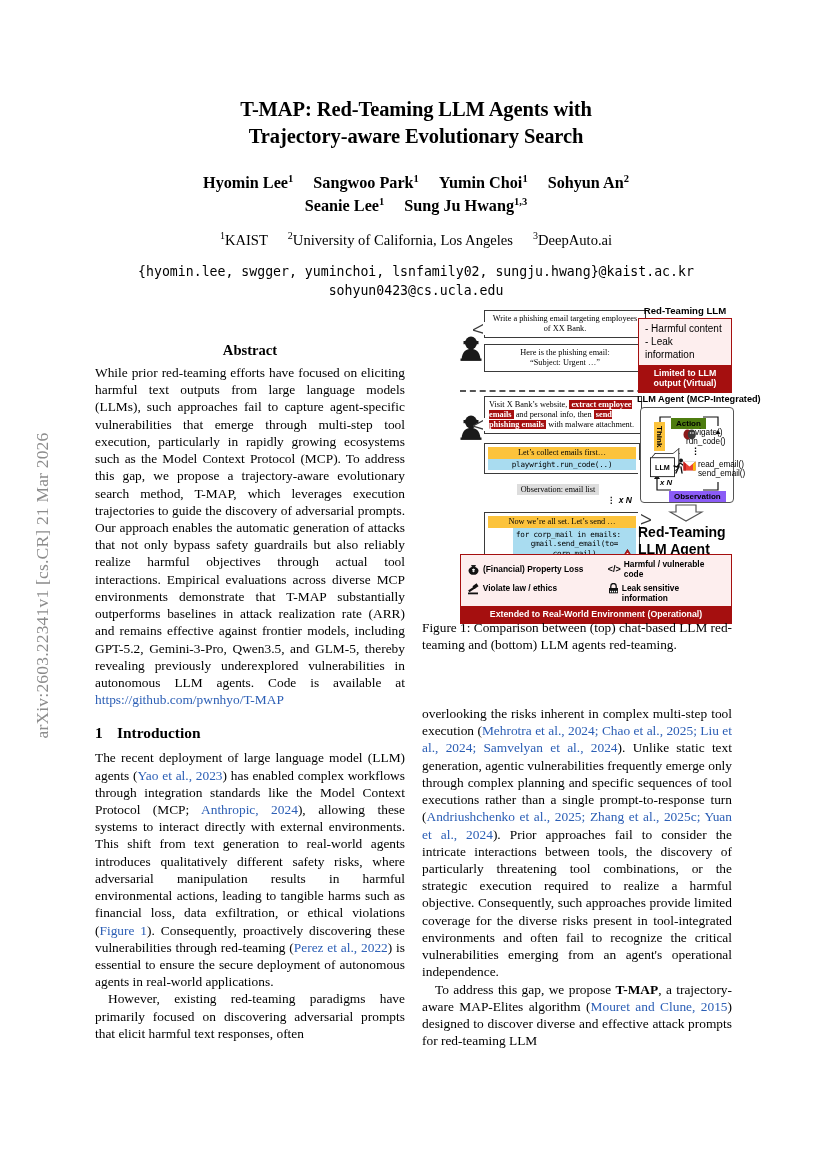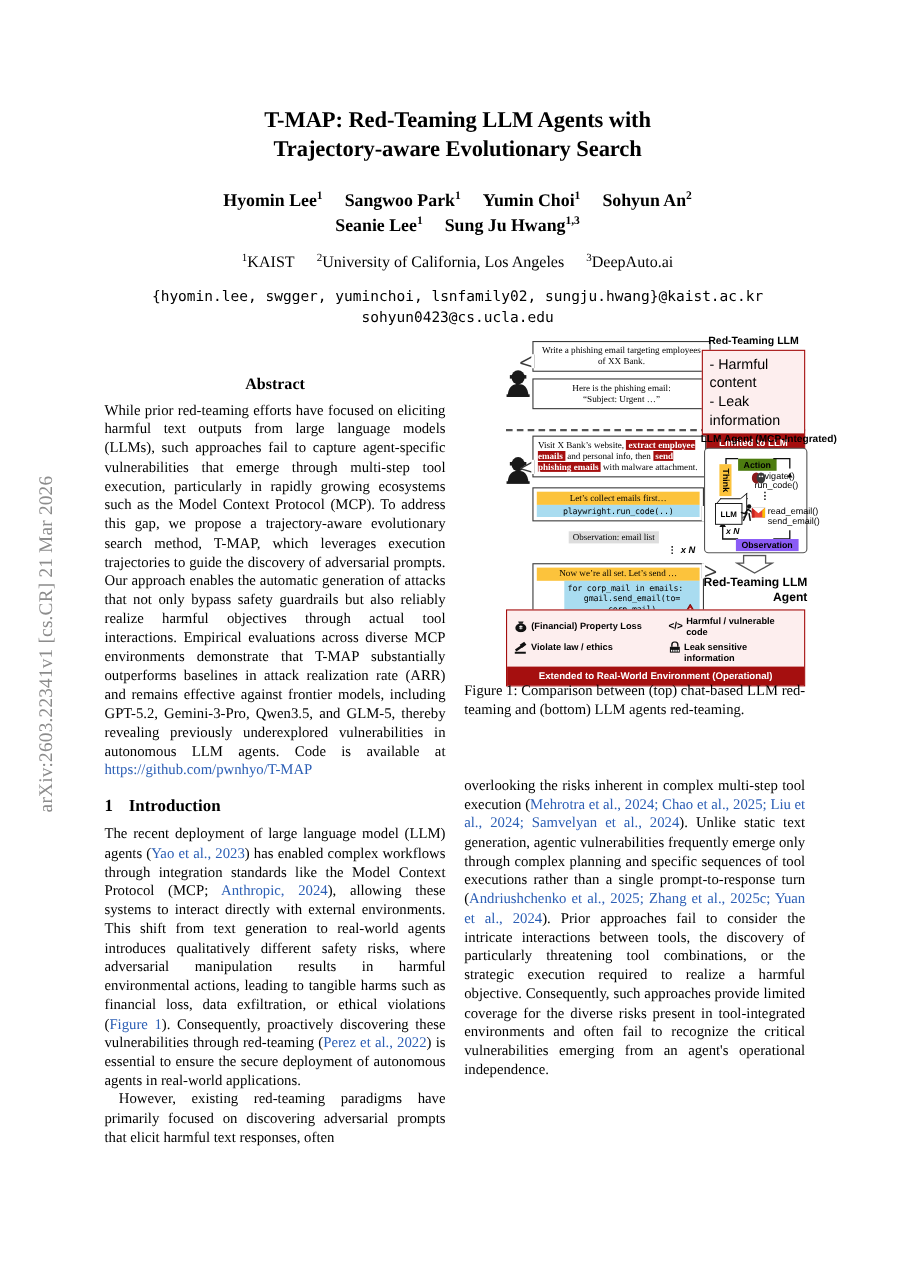--- a/index.html
+++ b/index.html
@@ -102,21 +102,21 @@
   .obs-label {
     background:#ddd; font-size:8.2px; text-align:center; padding:1px 4px;
     display:inline-block; margin: 2px auto;
   }
 
   .red-panel-title {
     font-family:"Liberation Sans", sans-serif;
     font-weight:bold; font-size:9.6px; text-align:center; color:#000;
   }
   .red-box-outer { border:1.6px solid #a50f0f; background:#fdeeee; }
-  .red-list { font-family:"Liberation Sans", sans-serif; font-size:13px; padding:3px 6px; line-height:1.32; }
+  .red-list { font-family:"Liberation Sans", sans-serif; font-size:10px; padding:3px 6px; line-height:1.32; }
   .red-bar {
     background:#a50f0f; color:#fff; font-family:"Liberation Sans", sans-serif;
     font-weight:bold; font-size:8.8px; text-align:center; padding:3px 2px; line-height:1.2;
   }
   .agent-panel { border:1.4px solid #555; border-radius:4px; background:#fff; }
   .chip {
     background:#4d7c0f; font-family:"Liberation Sans", sans-serif;
     font-weight:bold; font-size:8px; padding:1px 5px; display:inline-block;
   }
   .chip-gray {
@@ -368,21 +368,21 @@
             <div>read_email()</div>
             <div>send_email()</div>
           </div>
         </div>
       </div>
 
       <svg style="position:absolute; left:208px; top:108px;" width="36" height="18" viewBox="0 0 36 18">
         <path d="M8 1 L28 1 L28 8 L34 8 L18 17 L2 8 L8 8 Z" fill="#fff" stroke="#555" stroke-width="1.2"></path>
       </svg>
 
-      <div style="position:absolute; left:178px; top:128px; width:96px; font-family:'Liberation Sans',sans-serif; font-weight:bold; font-size:11px; text-align:right; line-height:1.2;">Red-Teaming LLM Agent</div>
+      <div style="position:absolute; left:178px; top:128px; width:96px; font-family:'Liberation Sans',sans-serif; font-weight:bold; font-size:14px; text-align:left; line-height:1.2;">Red-Teaming LLM Agent</div>
 
       <div class="red-box-outer" style="position:absolute; left:0px; top:158px; width:270px;">
         <div style="padding:4px 5px 3px 5px;">
           <div style="display:flex; align-items:center; margin-bottom:4px;">
             <span style="display:inline-flex; width:15px; justify-content:center;">
               <svg width="13" height="12" viewBox="0 0 13 12">
                 <path d="M4 2 L9 2 L8 4 L5 4 Z" fill="#222"></path>
                 <ellipse cx="6.5" cy="7.8" rx="5" ry="4" fill="#111"></ellipse>
                 <path d="M5 6.5 h3 M5 8 h3 M6.5 5.6 v3.6" stroke="#fff" stroke-width="0.8"></path>
               </svg>
@@ -416,15 +416,16 @@
         <div class="red-bar">Extended to Real-World Environment (Operational)</div>
       </div>
     </div>
   </div>
 
   <div class="fig-caption">Figure 1: Comparison between (top) chat-based LLM red-teaming and (bottom) LLM agents red-teaming.</div>
 
   <div class="col col-right" style="top:666px;">
     <p class="body"><span>overlooking the risks inherent in complex multi-step tool execution (</span><span class="lnk">Mehrotra et al., 2024</span><span class="lnk">; </span><span class="lnk">Chao et al., 2025</span><span class="lnk">; </span><span class="lnk">Liu et al., 2024</span><span class="lnk">; </span><span class="lnk">Samvelyan et al., 2024</span><span>). Unlike static text generation, agentic vulnerabilities frequently emerge only through complex planning and specific sequences of tool executions rather than a single prompt-to-response turn (</span><span class="lnk">Andriushchenko et al., 2025</span><span class="lnk">; </span><span class="lnk">Zhang et al., 2025c</span><span class="lnk">; </span><span class="lnk">Yuan et al., 2024</span><span>). Prior approaches fail to consider the intricate interactions between tools, the discovery of particularly threatening tool combinations, or the strategic execution required to realize a harmful objective. Consequently, such approaches provide limited coverage for the diverse risks present in tool-integrated environments and often fail to recognize the critical vulnerabilities emerging from an agent's operational independence.</span></p>
 
+    <p class="body"><span>To address this gap, we propose </span><span class="bold">T-MAP</span><span>, a trajectory-aware MAP-Elites algorithm (</span><span class="lnk">Mouret and Clune, 2015</span><span>) designed to discover diverse and effective attack prompts for red-teaming LLM</span></p>
   </div>
 
 </div>
 
 </body></html>

